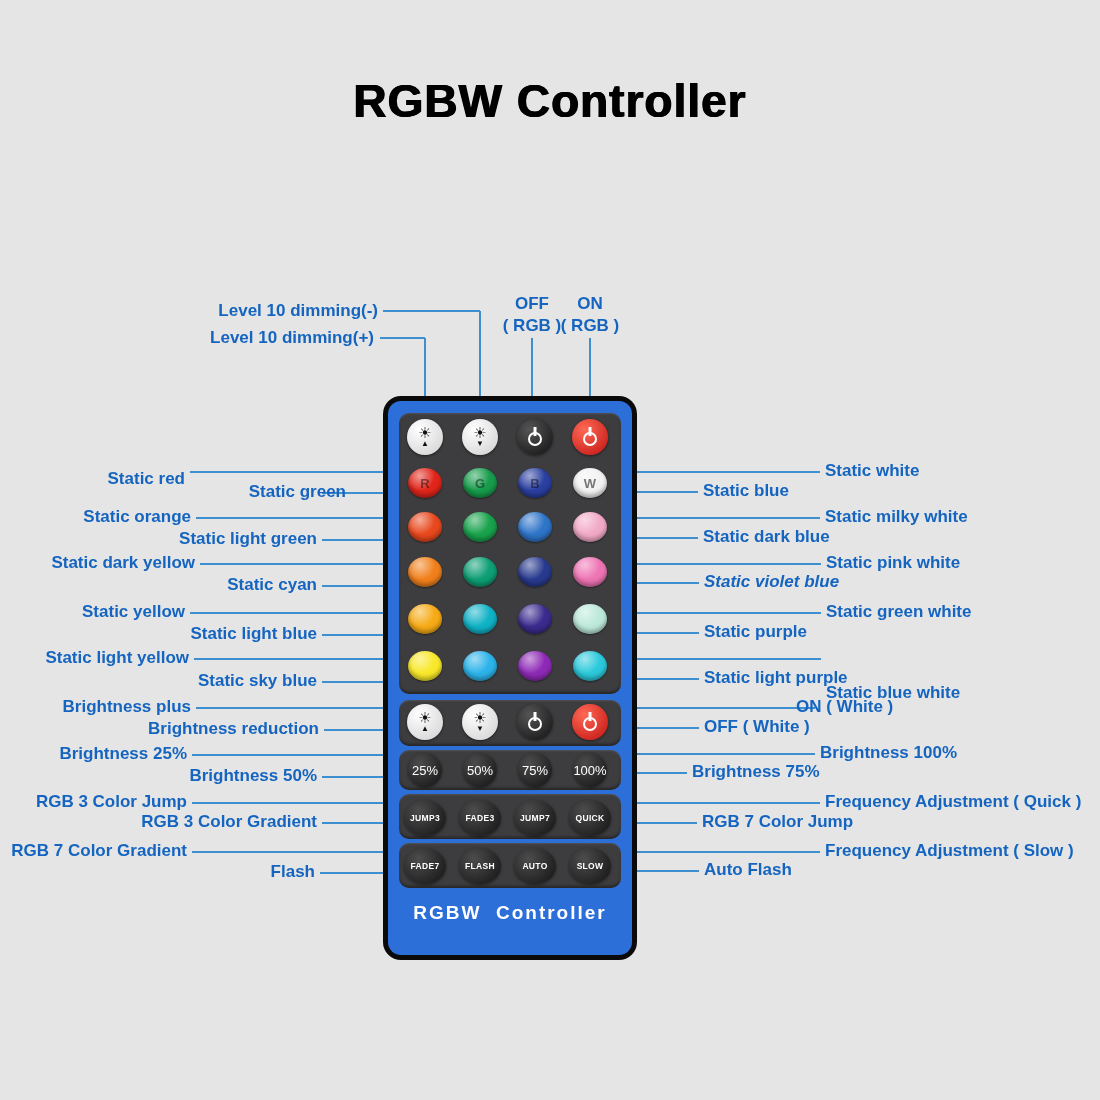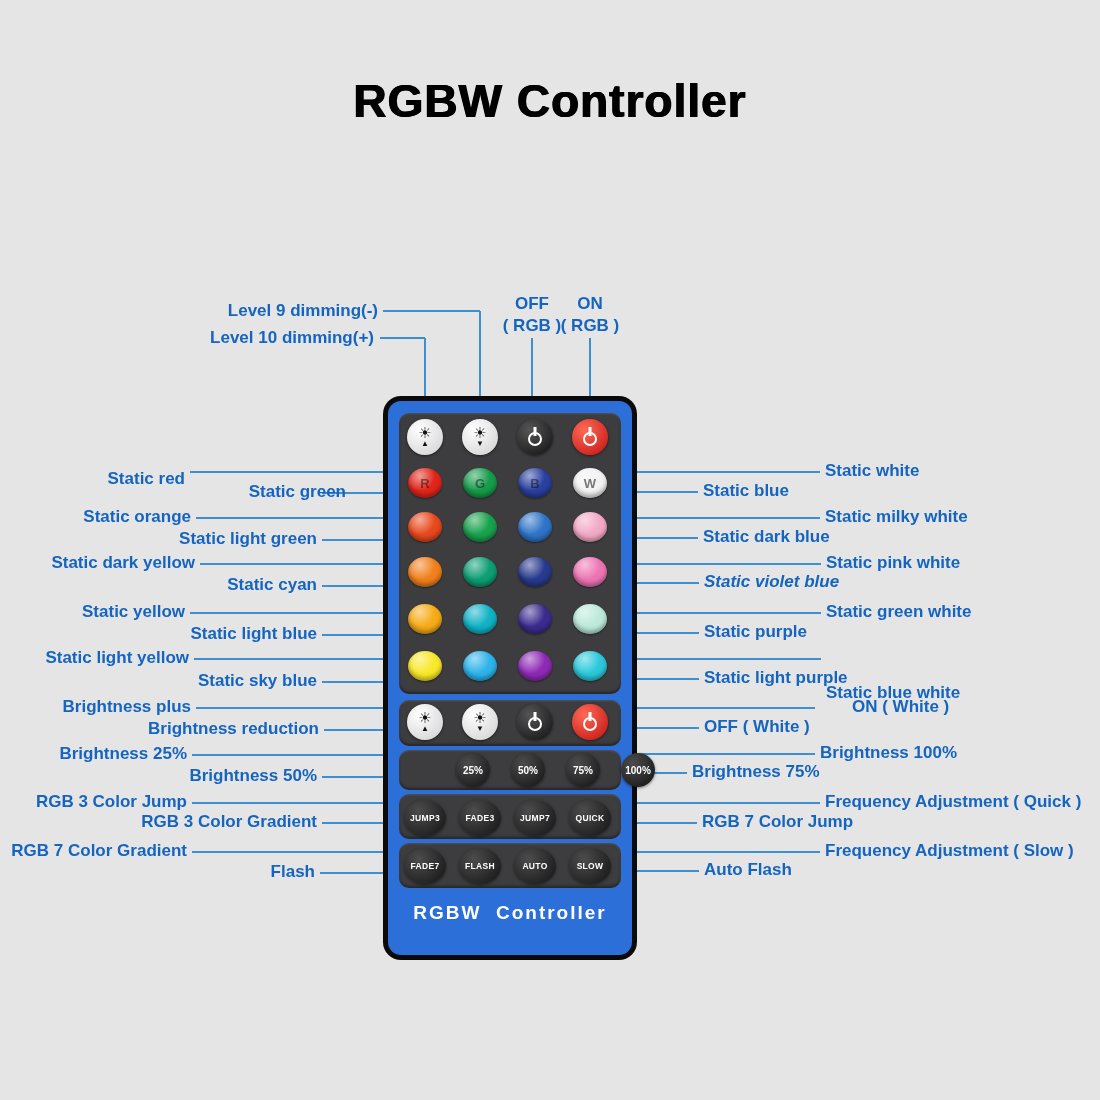--- a/index.html
+++ b/index.html
@@ -49,23 +49,23 @@
 
   .color-key { position:absolute; width:34px; height:30px; border-radius:50%;
                background-image:radial-gradient(circle at 35% 26%, rgba(255,255,255,0.55), rgba(255,255,255,0) 48%);
                box-shadow: inset 0 -3px 4px rgba(0,0,0,0.35), 0 1px 2px rgba(0,0,0,0.45); }
   .key-letter { display:flex; align-items:center; justify-content:center;
                 font-size:13px; font-weight:700; color:rgba(0,0,0,0.45); }
   .key-letter.wkey { color:#777; }
 
   .pct-key { position:absolute; width:34px; height:34px; border-radius:50%;
              background:radial-gradient(circle at 35% 30%, #4c4c4c, #121212);
-             color:#fff; font-size:10px; font-weight:700;
+             color:#fff; font-size:13px; font-weight:400;
              display:flex; align-items:center; justify-content:center;
-             box-shadow:0 1px 3px rgba(0,0,0,0.5);margin-left:48px; }
+             box-shadow:0 1px 3px rgba(0,0,0,0.5); }
   .mode-key { position:absolute; width:42px; height:36px; border-radius:50%;
               background:radial-gradient(circle at 35% 30%, #4c4c4c, #121212);
               color:#fff; font-size:8.5px; font-weight:700; letter-spacing:0.3px;
               display:flex; align-items:center; justify-content:center;
               box-shadow:0 1px 3px rgba(0,0,0,0.5); }
 </style>
 </head>
 <body>
 
 <div class="canvas">
@@ -115,21 +115,21 @@
       <line x1="554" y1="728" x2="699" y2="728"></line>
       <line x1="608" y1="754" x2="815" y2="754"></line>
       <line x1="554" y1="773" x2="687" y2="773"></line>
       <line x1="608" y1="803" x2="820" y2="803"></line>
       <line x1="554" y1="823" x2="697" y2="823"></line>
       <line x1="608" y1="852" x2="820" y2="852"></line>
       <line x1="554" y1="871" x2="699" y2="871"></line>
     </g>
   </svg>
 
-  <div class="lbl lk" style="top:301px; right:722px;">Level 9 dimming(-)</div>
+  <div class="lbl lk" style="top:301px; right:722px;">Level 10 dimming(-)</div>
   <div class="lbl lk" style="top:328px; right:726px;">Level 10 dimming(+)</div>
   <div class="lbl topl" style="top:293px; left:496px; width:72px;">
     <div>OFF</div>
     <div>( RGB )</div>
   </div>
   <div class="lbl topl" style="top:293px; left:556px; width:68px;">
     <div>ON</div>
     <div>( RGB )</div>
   </div>
 
@@ -155,21 +155,21 @@
   <div class="lbl rk" style="top:461px; left:825px;">Static white</div>
   <div class="lbl rk" style="top:481px; left:703px;">Static blue</div>
   <div class="lbl rk" style="top:507px; left:825px;">Static milky white</div>
   <div class="lbl rk" style="top:527px; left:703px;">Static dark blue</div>
   <div class="lbl rk" style="top:553px; left:826px;">Static pink white</div>
   <div class="lbl rk" style="top:572px; left:704px;font-style:italic;">Static violet blue</div>
   <div class="lbl rk" style="top:602px; left:826px;">Static green white</div>
   <div class="lbl rk" style="top:622px; left:704px;">Static purple</div>
   <div class="lbl rk" style="top:648px; left:826px;margin-top:35px;">Static blue white</div>
   <div class="lbl rk" style="top:668px; left:704px;">Static light purple</div>
-  <div class="lbl rk" style="top:697px; left:852px;text-align:center;">ON ( White )</div>
+  <div class="lbl rk" style="top:697px; left:796px;text-align:center;">ON ( White )</div>
   <div class="lbl rk" style="top:717px; left:704px;">OFF ( White )</div>
   <div class="lbl rk" style="top:743px; left:820px;">Brightness 100%</div>
   <div class="lbl rk" style="top:762px; left:692px;">Brightness 75%</div>
   <div class="lbl rk" style="top:792px; left:825px;">Frequency Adjustment ( Quick )</div>
   <div class="lbl rk" style="top:812px; left:702px;">RGB 7 Color Jump</div>
   <div class="lbl rk" style="top:841px; left:825px;">Frequency Adjustment ( Slow )</div>
   <div class="lbl rk" style="top:860px; left:704px;">Auto Flash</div>
 
   <div class="remote">
     <div class="remote-inner"></div>

